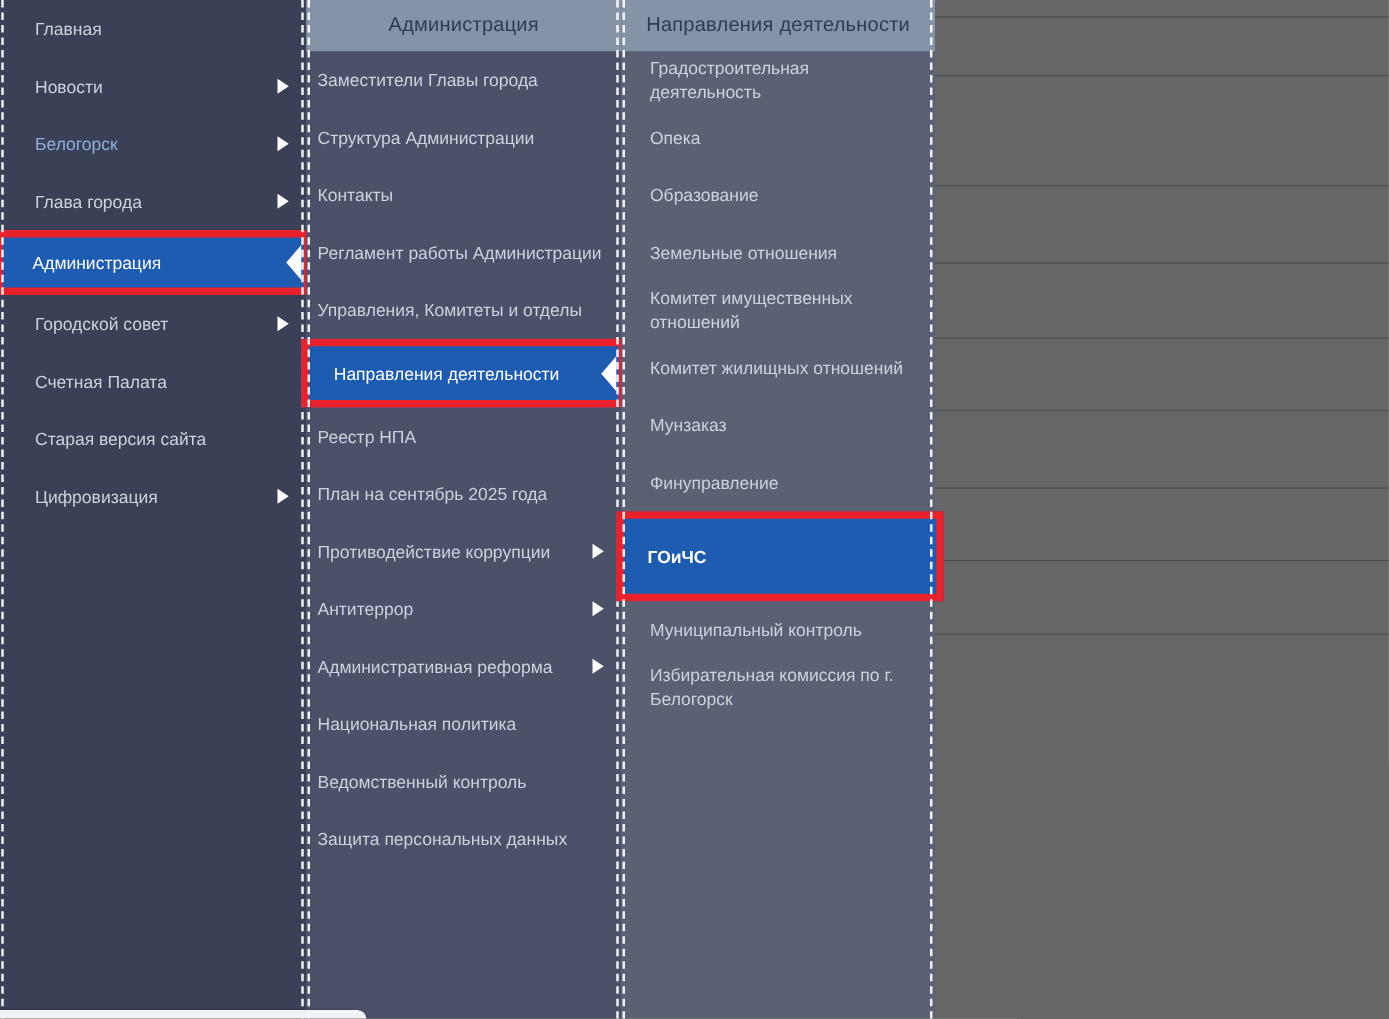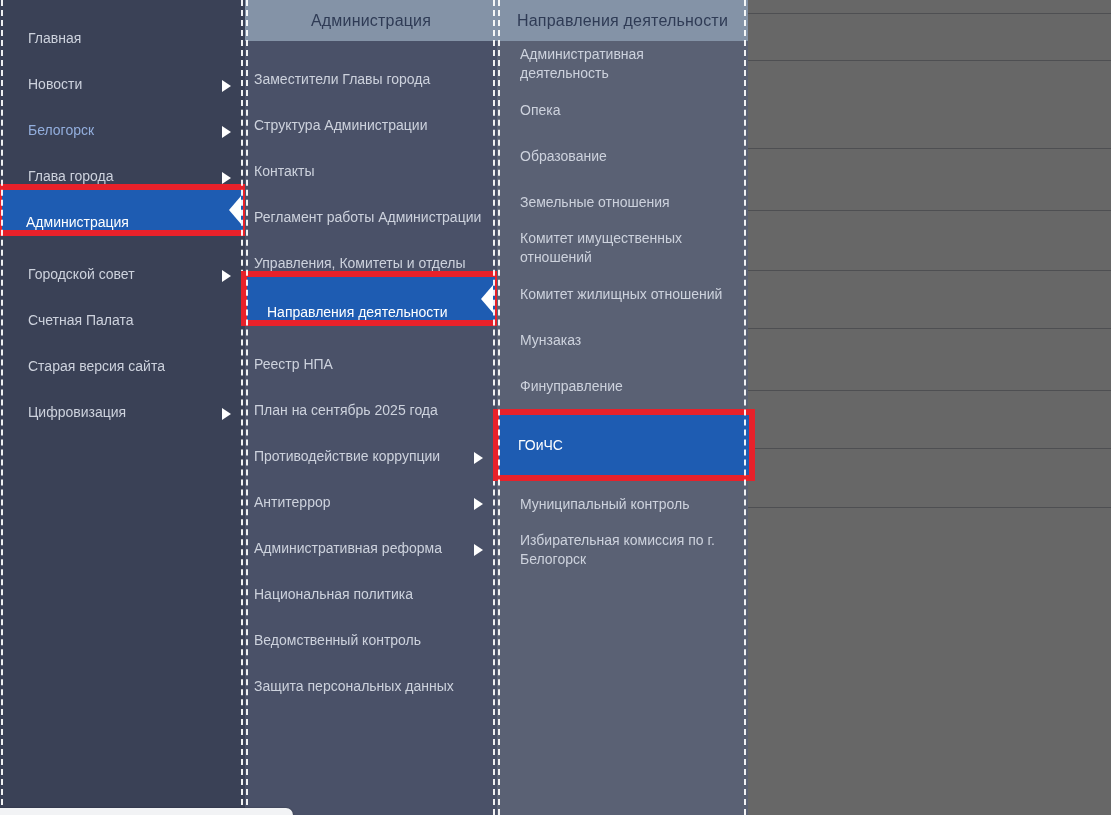--- a/index.html
+++ b/index.html
@@ -36,41 +36,41 @@
     background: var(--hdr-bg, #8493a7); color: var(--hdr-text, #2f3b55);
     font-size: 16px; letter-spacing: .2px;
   }
 
   .items { position: relative; z-index: 2; }
   .item {
     display: flex; align-items: center;
     min-height: 46px; padding: 0 14px 0 28px;
     color: var(--item-text, #cdd2dd); font-size: 14px; cursor: pointer;
   }
-  .c1 .item, .c2 .item { white-space: nowrap; align-items: flex-end; }
+  .c1 .item, .c2 .item { white-space: nowrap; }
   .c2 .item { padding-left: 9px; }
   .c3 .item { padding: 0 14px 0 23px; line-height: 19px; }
   .label { flex: 1 1 auto; }
   .label.tinted { color: var(--tinted-text, #93aedd); }
 
   .arr-right {
     flex: 0 0 auto; width: 0; height: 0; margin-left: 8px;
     border: 6px solid transparent; border-right: 0;
     border-left: 9px solid #ffffff;
   }
 
   .item.selected {
     position: relative; z-index: 7;
     background: var(--sel-bg, #1e5cb2); color: var(--sel-text, #ffffff);
     border: 6px solid var(--sel-frame, #e8212a);
     margin: 0 -4px;
   }
   .c1 .item.selected { height: 52px; padding-left: 24px; }
   .c2 .item.selected { height: 55px; padding-left: 20px; }
-  .c3 .item.selected { height: 72px; padding-left: 19px; margin-right: -7px; }
+  .c3 .item.selected { height: 72px; padding-left: 19px; margin-right: -7px; font-weight: bold; }
 
   .arr-active {
     position: absolute; right: 2px; top: 50%; transform: translateY(-50%);
     width: 0; height: 0;
     border: 14px solid transparent; border-left: 0;
     border-right: 12px solid #ffffff;
   }
 
   .status-bar {
     position: absolute; left: 0; bottom: 0; width: 293px; height: 7px;
@@ -211,21 +211,21 @@
   </div>
       </div>
   </div>
 
   <div class="menu c3">
     <div class="vline vl-l"></div>
     <div class="vline vl-r"></div>
     <div class="hdr">Направления деятельности</div>
     <div class="items" id="items-level3">
         <div class="item">
-    <span class="label">Административная деятельность</span>
+    <span class="label">Градостроительная деятельность</span>
 
   </div>
         <div class="item">
     <span class="label">Опека</span>
 
   </div>
         <div class="item">
     <span class="label">Образование</span>
 
   </div>

